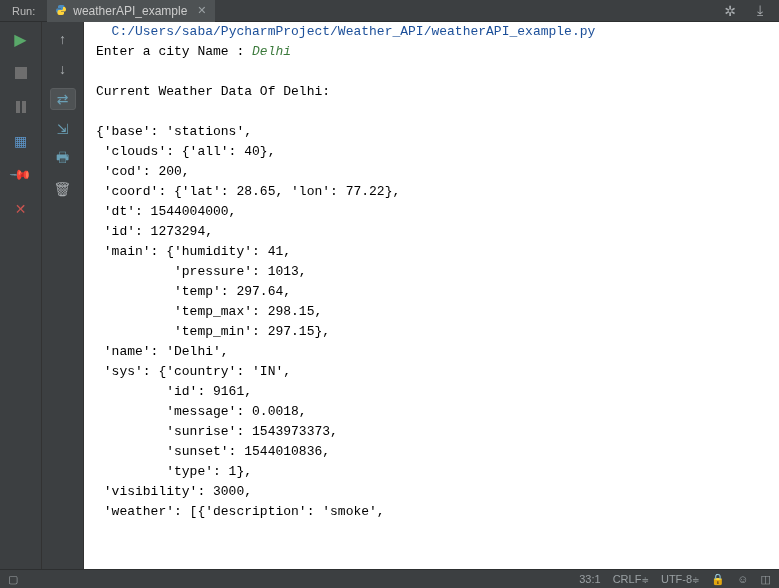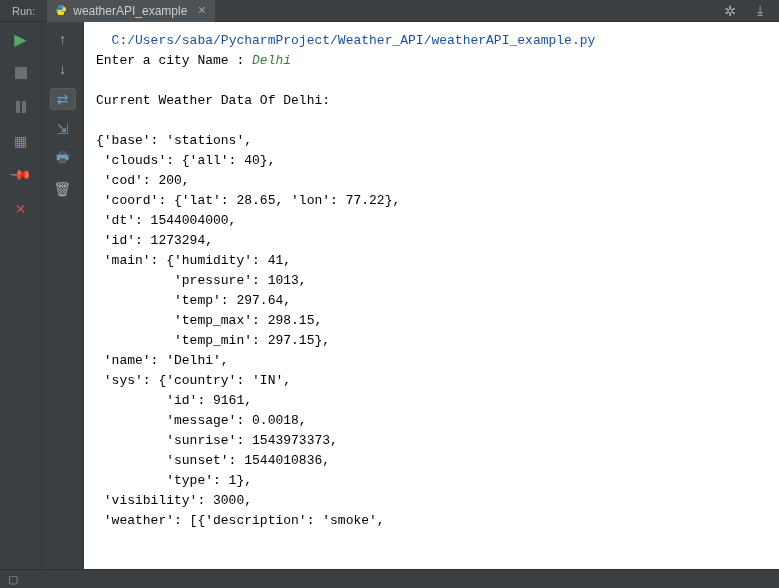--- a/index.html
+++ b/index.html
@@ -18,21 +18,21 @@
     .sidebar-left { width: 42px; background: #3c3f41; display: flex; flex-direction: column; align-items: center; padding-top: 6px; gap: 12px; border-right: 1px solid #323232; }
     .sb-icon { width: 22px; height: 22px; display: flex; align-items: center; justify-content: center; color: #a9adb0; cursor: pointer; font-size: 14px; }
     .sb-icon.play { color: #59a869; font-size: 16px; }
     .sb-icon.stop-btn { color: #c75450; }
     .sb-icon.pin { transform: rotate(45deg); }
     
     .sidebar-mid { width: 42px; background: #3c3f41; display: flex; flex-direction: column; align-items: center; padding-top: 6px; gap: 8px; border-right: 1px solid #323232; }
     .mid-icon { width: 26px; height: 22px; display: flex; align-items: center; justify-content: center; color: #a9adb0; cursor: pointer; font-size: 14px; border-radius: 3px; }
     .mid-icon.active { background: #4e5254; border: 1px solid #5a5d5f; color: #6a9fb5; }
     
-    .console { flex: 1; background: #ffffff; color: #000; font-family: "Consolas", "Courier New", monospace; font-size: 13px; line-height: 20px; padding: 9px 12px; overflow: hidden; white-space: pre; }
+    .console { flex: 1; background: #ffffff; color: #000; font-family: "Consolas", "Courier New", monospace; font-size: 13px; line-height: 20px; padding: 0 12px; overflow: hidden; white-space: pre; }
     .path { color: #1c4f99; }
     .input { color: #3c7a3c; font-style: italic; }
     
     .status-bar { height: 19px; background: #3c3f41; border-top: 1px solid #2d2f30; display: flex; align-items: center; font-size: 11px; color: #9aa0a3; padding: 0 8px; }
     .sb-left { display: flex; gap: 6px; }
     .sb-right { margin-left: auto; display: flex; gap: 12px; align-items: center; }
     .updown { font-size: 9px; }
   </style>
 </head>
 <body>
@@ -108,13 +108,21 @@
 <span>         'sunset': 1544010836,</span>
 <span>         'type': 1},</span>
 <span> 'visibility': 3000,</span>
 <span> 'weather': [{'description': 'smoke',</span></div>
 </div>
 
 <div class="status-bar">
   <div class="sb-left">
     <span>▢</span>
   </div>
+  <div class="sb-right">
+    <span>33:1</span>
+    <span><span>CRLF</span><span class="updown">≑</span></span>
+    <span><span>UTF-8</span><span class="updown">≑</span></span>
+    <span>🔒</span>
+    <span>☺</span>
+    <span>◫</span>
+  </div>
 </div>
 
 </body></html>

